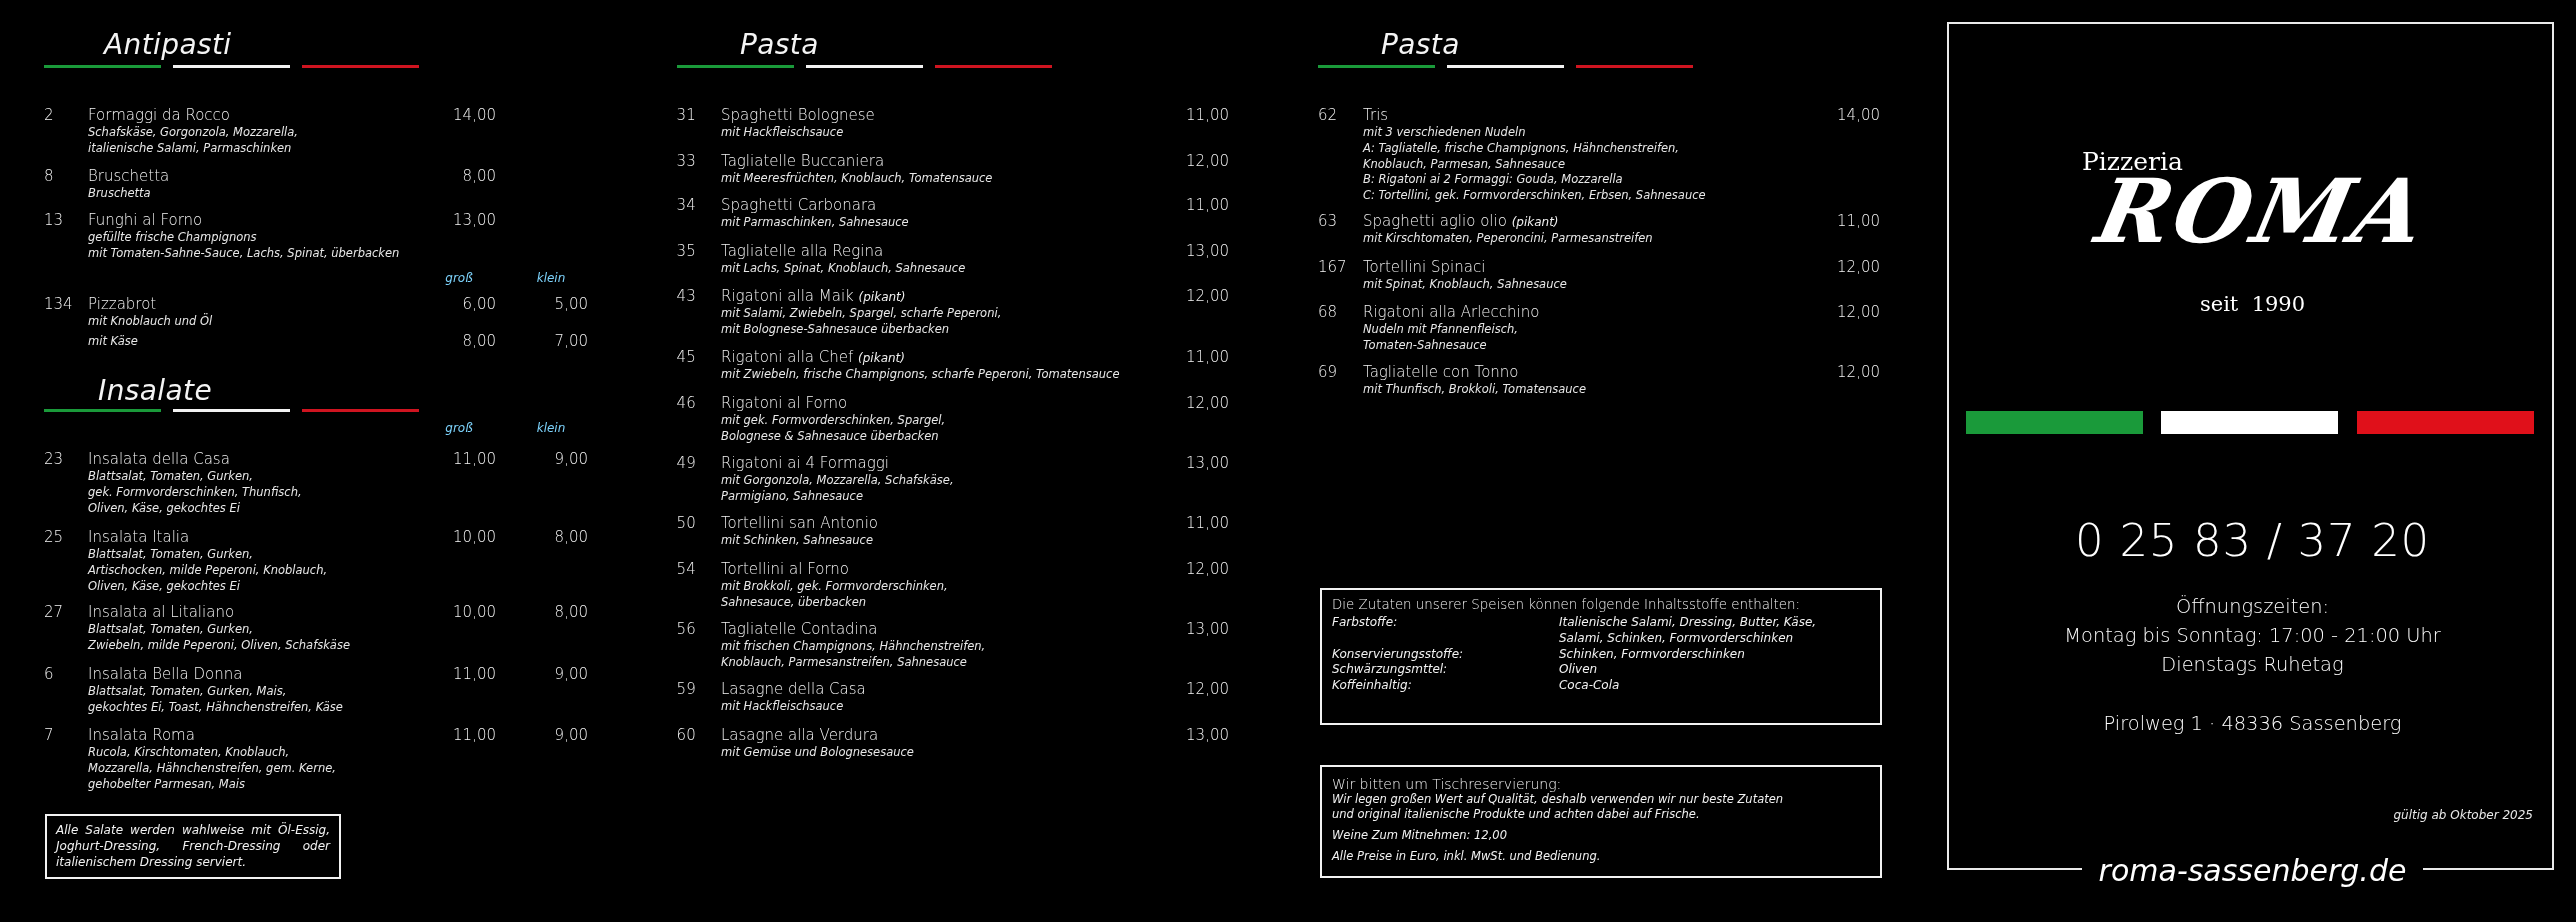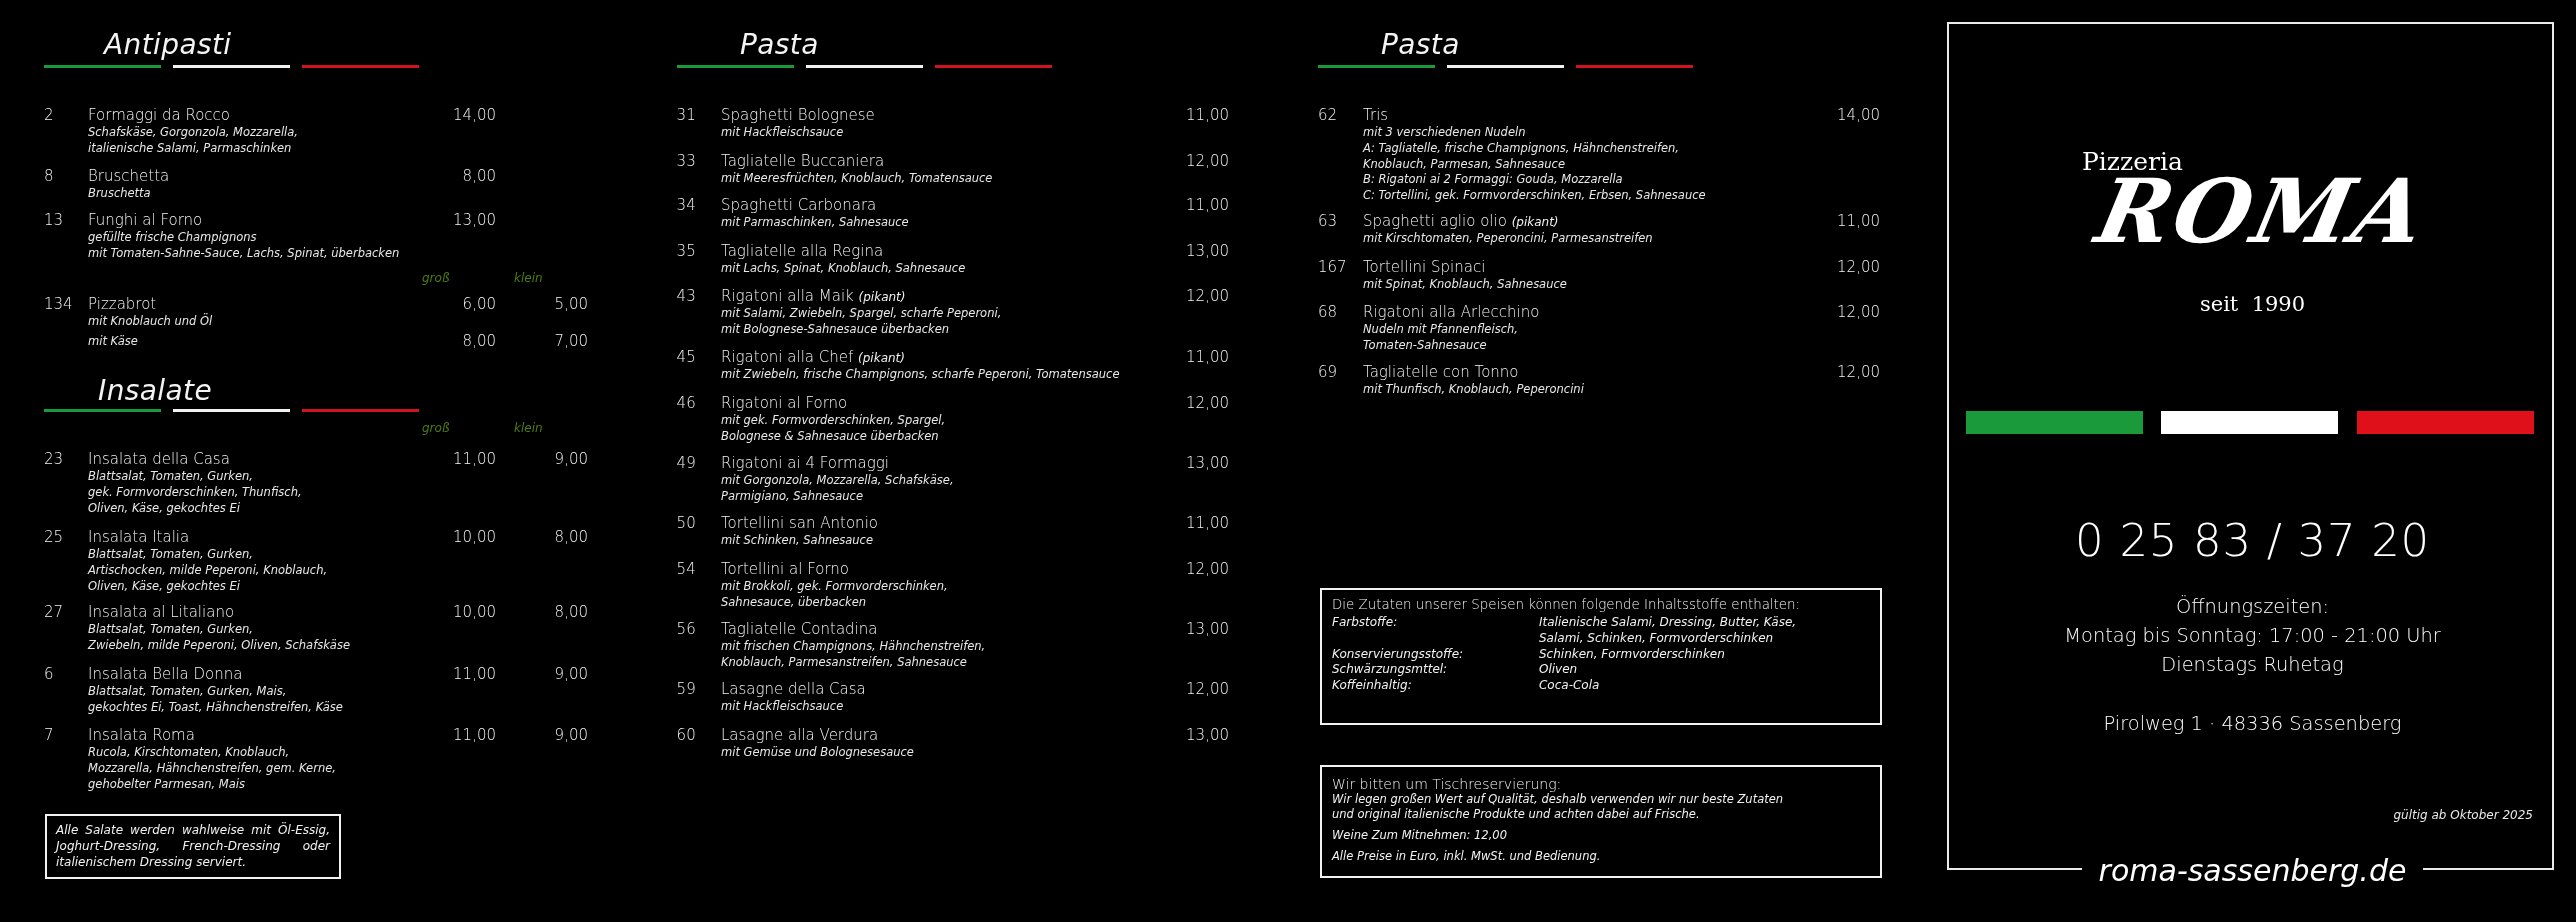--- a/index.html
+++ b/index.html
@@ -18,26 +18,26 @@
   .flagline { position: absolute; height: 3px; display: flex; gap: 12px; }
   .flagline span { display: block; width: 117px; height: 3px; }
   .g { background: #1a9a3a; } .w { background: #f2f2f2; } .r { background: #cf1420; }
 
   .item { position: absolute; left: 0; width: 100%; }
   .num { position: absolute; left: 0; font-size: 15px; font-weight: 300; line-height: 18px; }
   .name { position: absolute; font-size: 15px; font-weight: 300; line-height: 18px; white-space: nowrap; }
   .name .pk { font-style: italic; font-size: 12px; }
   .desc { position: absolute; font-size: 11.5px; font-style: italic; font-weight: 300; line-height: 15.6px; white-space: pre; color: #e8e8e8; }
   .price { position: absolute; font-size: 15px; font-weight: 300; line-height: 18px; text-align: right; width: 74px; }
-  .sizehdr { position: absolute; font-size: 12px; font-style: italic; text-align: left; width: 74px; color: #4d7c0f; }
+  .sizehdr { position: absolute; font-size: 12px; font-style: italic; text-align: center; width: 74px; color: #7dd3fc; }
 
   .box { position: absolute; border: 2.2px solid #f2f2f2; box-sizing: border-box; }
   .salad-note { font-size: 12px; font-style: italic; line-height: 15.6px; text-align: justify; text-align-last: left; padding: 7.4px 9px; }
   .allergen-title { font-size: 13.4px; font-weight: 300; margin-bottom: 3px; }
-  .allergen-row { display: flex; font-size: 12px; font-style: italic; line-height: 15.6px; }
+  .allergen-row { display: flex; font-size: 12px; font-style: italic; line-height: 15.6px; gap: 20px; }
   .allergen-row .k { width: 207px; flex: none; }
   .res-title { font-size: 14px; font-weight: 300; margin-bottom: 0; }
   .res-p { font-size: 11.5px; font-style: italic; line-height: 15px; margin: 0 0 6px 0; }
 
   
   .panel { position: absolute; left: 1947px; top: 22px; width: 607px; height: 848px;
            border: 2.2px solid #eaeaea; border-bottom: none; box-sizing: border-box; }
   .panel-bottom-l, .panel-bottom-r { position: absolute; top: 868px; height: 2.2px; background: #eaeaea; }
   .pizzeria { position: absolute; left: 2082px; top: 147px; font-family: "DejaVu Serif", serif; font-size: 25px; color: #fff; }
   .roma { position: absolute; left: 2099px; top: 167px; font-family: "DejaVu Serif", serif; font-style: italic; font-weight: bold;
@@ -284,21 +284,21 @@
       <div class="item" style="top:303px;">
         <div class="num" style="left:23px;">68</div>
         <div class="name" style="left:68px;"><span>Rigatoni alla Arlecchino</span></div>
         <div class="desc" style="left:68px;top:19.4px;">Nudeln mit Pfannenfleisch,
 Tomaten-Sahnesauce</div>
         <div class="price" style="left:511px;">12,00</div>
       </div>
       <div class="item" style="top:363px;">
         <div class="num" style="left:23px;">69</div>
         <div class="name" style="left:68px;"><span>Tagliatelle con Tonno</span></div>
-        <div class="desc" style="left:68px;top:19.4px;">mit Thunfisch, Knoblauch, Peperoncini</div>
+        <div class="desc" style="left:68px;top:19.4px;">mit Thunfisch, Brokkoli, Tomatensauce</div>
         <div class="price" style="left:511px;">12,00</div>
       </div>
     </div>
 
   <div class="box" style="left:24.6px;top:588px;width:562px;height:137px;padding:7.4px 10.4px;">
     <div class="allergen-title">Die Zutaten unserer Speisen können folgende Inhaltsstoffe enthalten:</div>
     <div id="allergen-rows">
         <div class="allergen-row">
           <div class="k">Farbstoffe:</div>
           <div class="v" style="white-space:pre;">Italienische Salami, Dressing, Butter, Käse,

